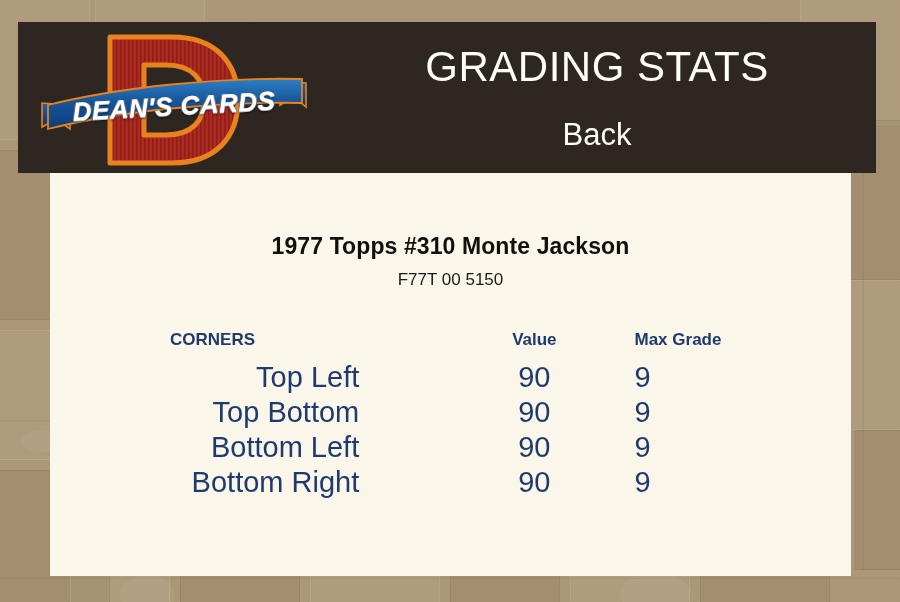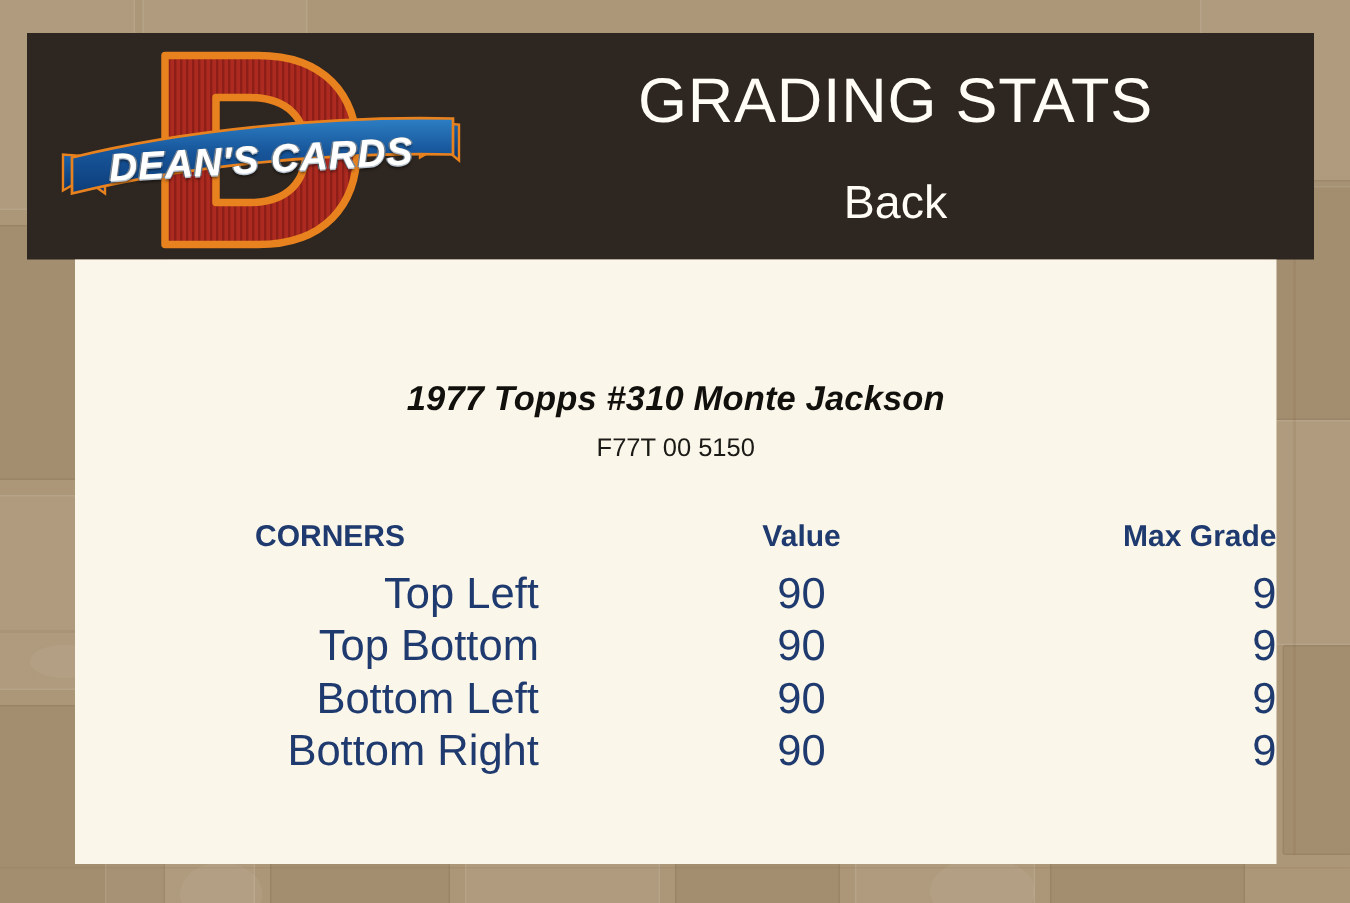--- a/index.html
+++ b/index.html
@@ -150,23 +150,22 @@
     width: 801px;
     height: 403px;
     background: #fbf6ea;
   }
 
   #card-title {
     text-align: center;
     color: #11100d;
     font-size: 23px;
     font-weight: bold;
-    margin-top: 79px;
+    margin-top: 60px;
     letter-spacing: 0.1px;
-    font-style: italic;
   }
   #card-subtitle {
     text-align: center;
     color: #1b1a16;
     font-size: 17px;
     font-weight: normal;
     margin-top: 10px;
   }
 
   
@@ -179,26 +178,26 @@
   #stats-table th,
   #stats-table td {
     padding: 0;
     font-size: 29px;
     line-height: 35px;
     font-weight: normal;
     vertical-align: middle;
   }
   #stats-table thead th {
     font-weight: bold;
-    font-size: 20px;
+    font-size: 17px;
     padding-bottom: 3px;
   }
   #stats-table .col-label   { width: 355px; }
   #stats-table .col-value   { width: 185px; text-align: center; }
-  #stats-table .col-max     { width: 200px; text-align: right; }
+  #stats-table .col-max     { width: 200px; text-align: left; }
 
   #stats-table thead .col-label {
     text-align: left;
     padding-left: 120px;
   }
   #stats-table tbody .col-label {
     text-align: right;
     padding-right: 75px;
   }
 </style>

